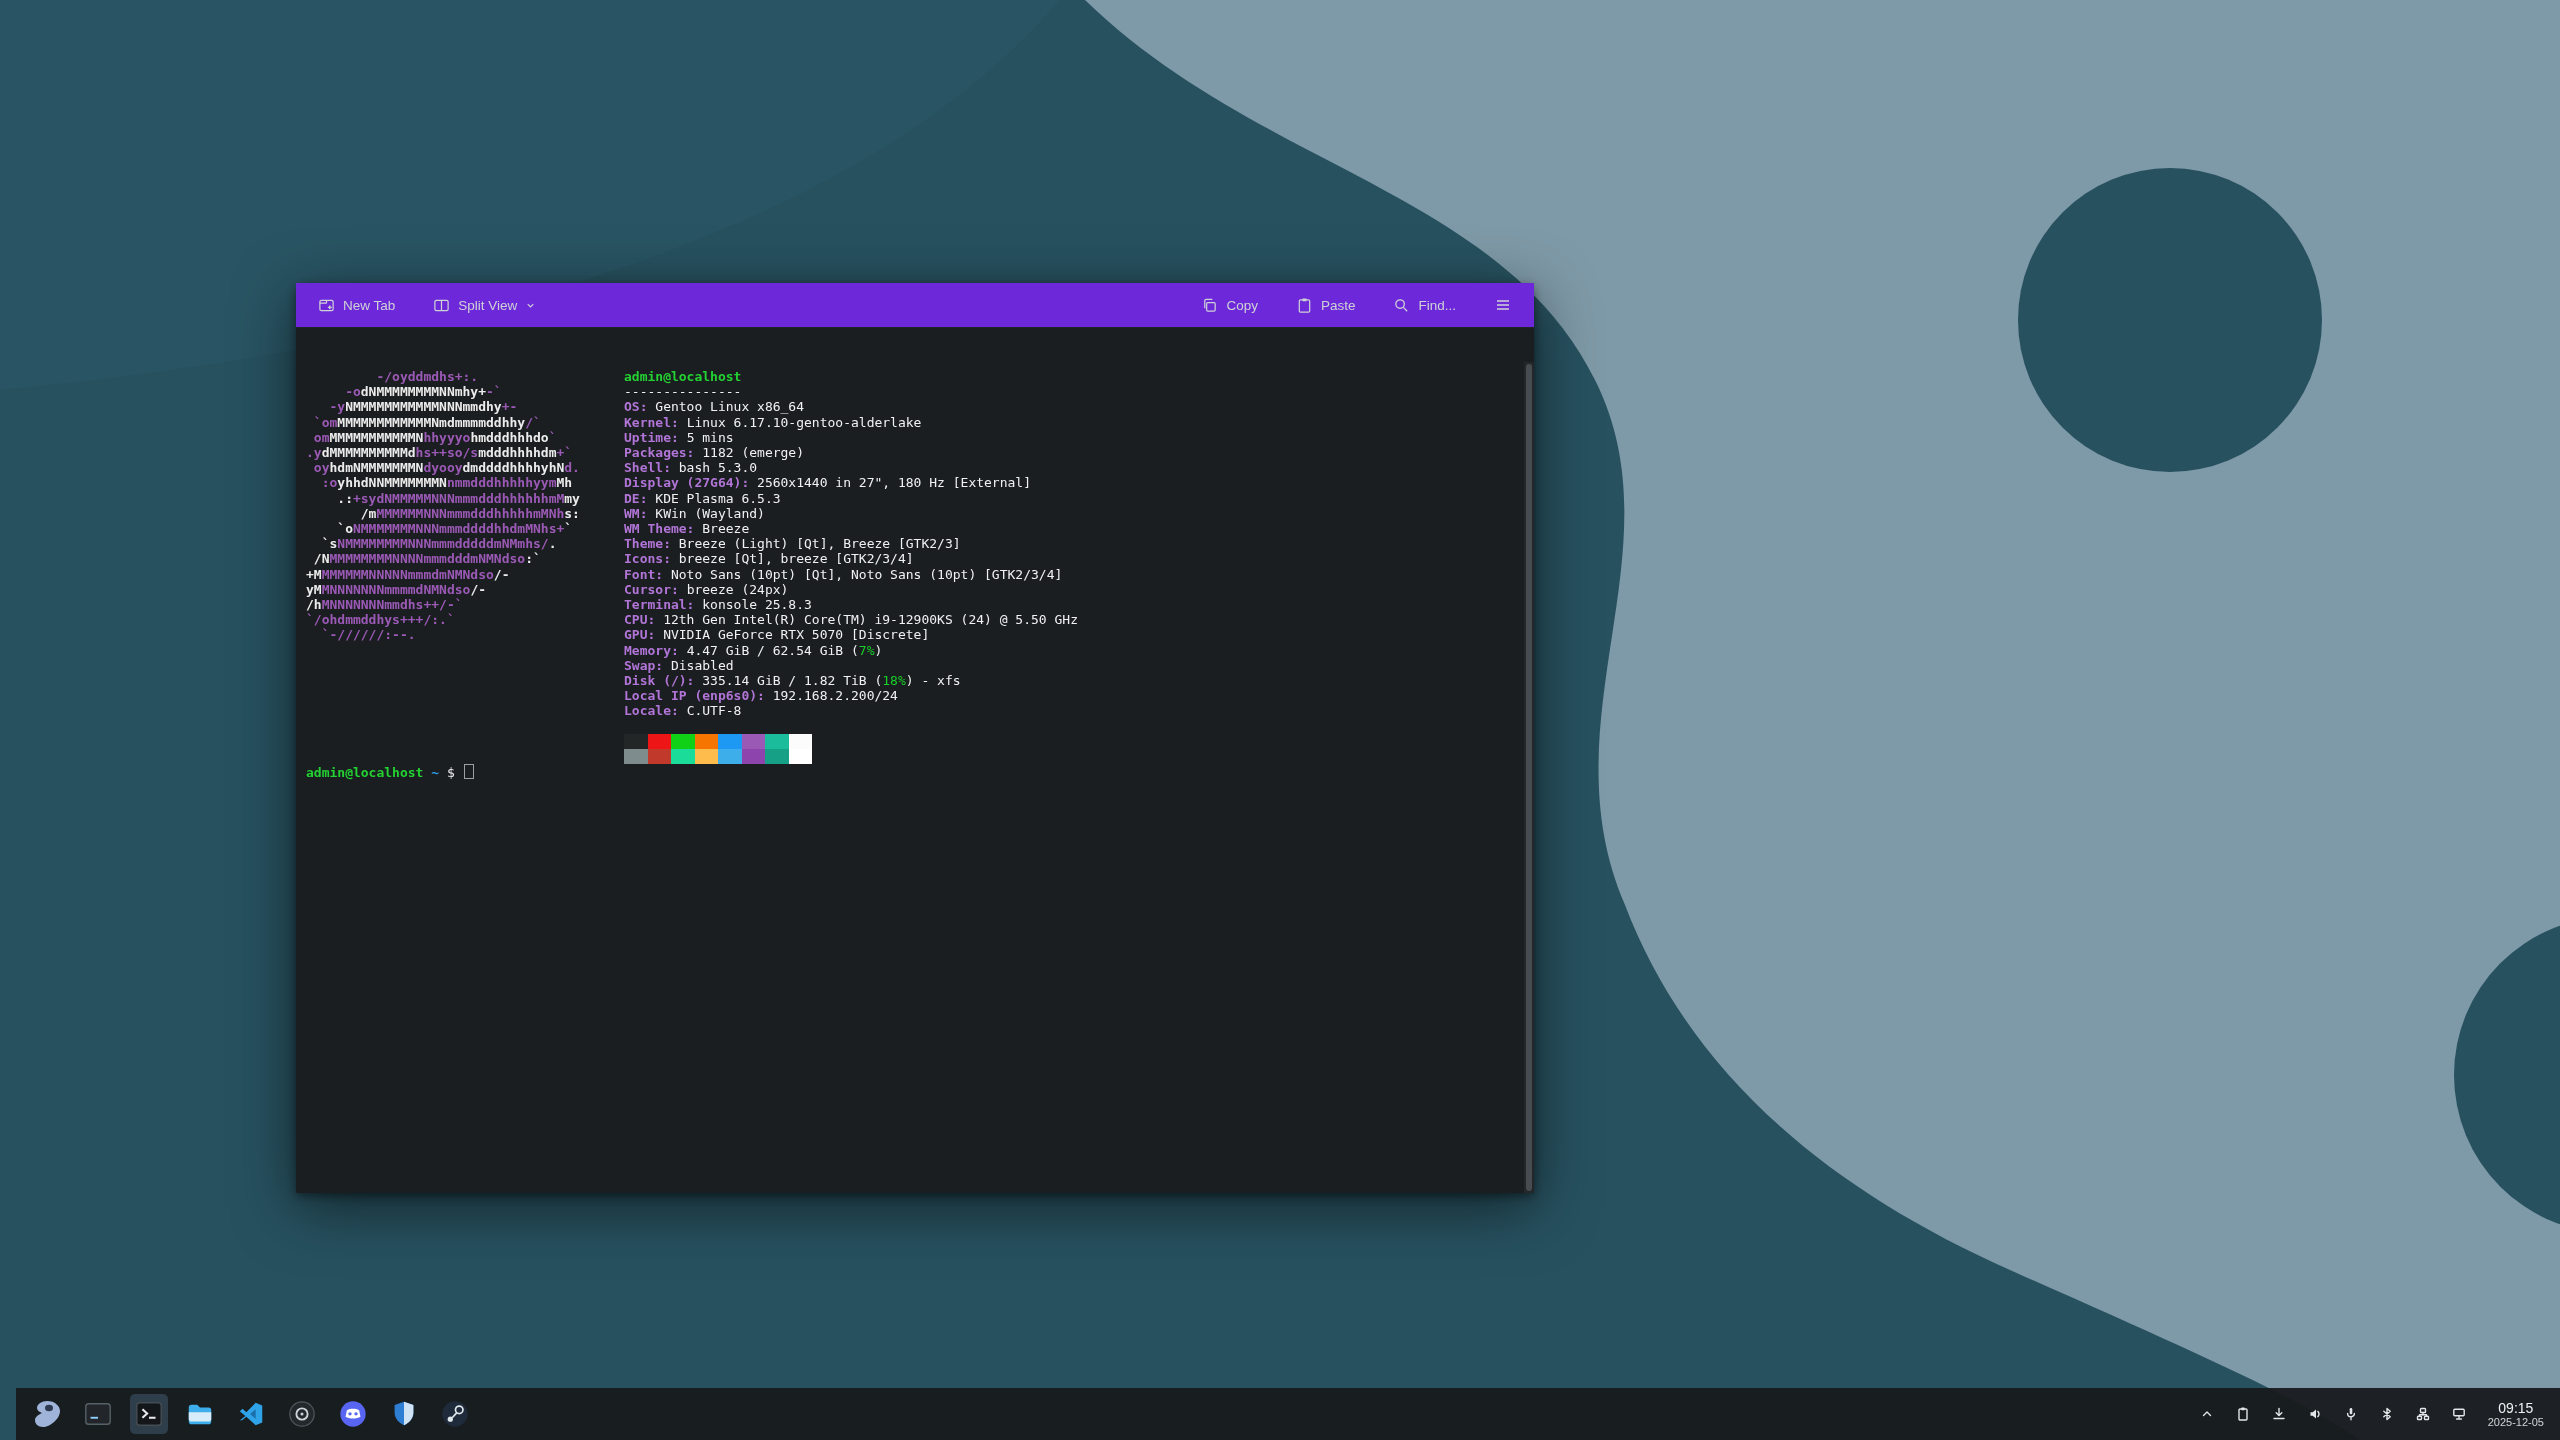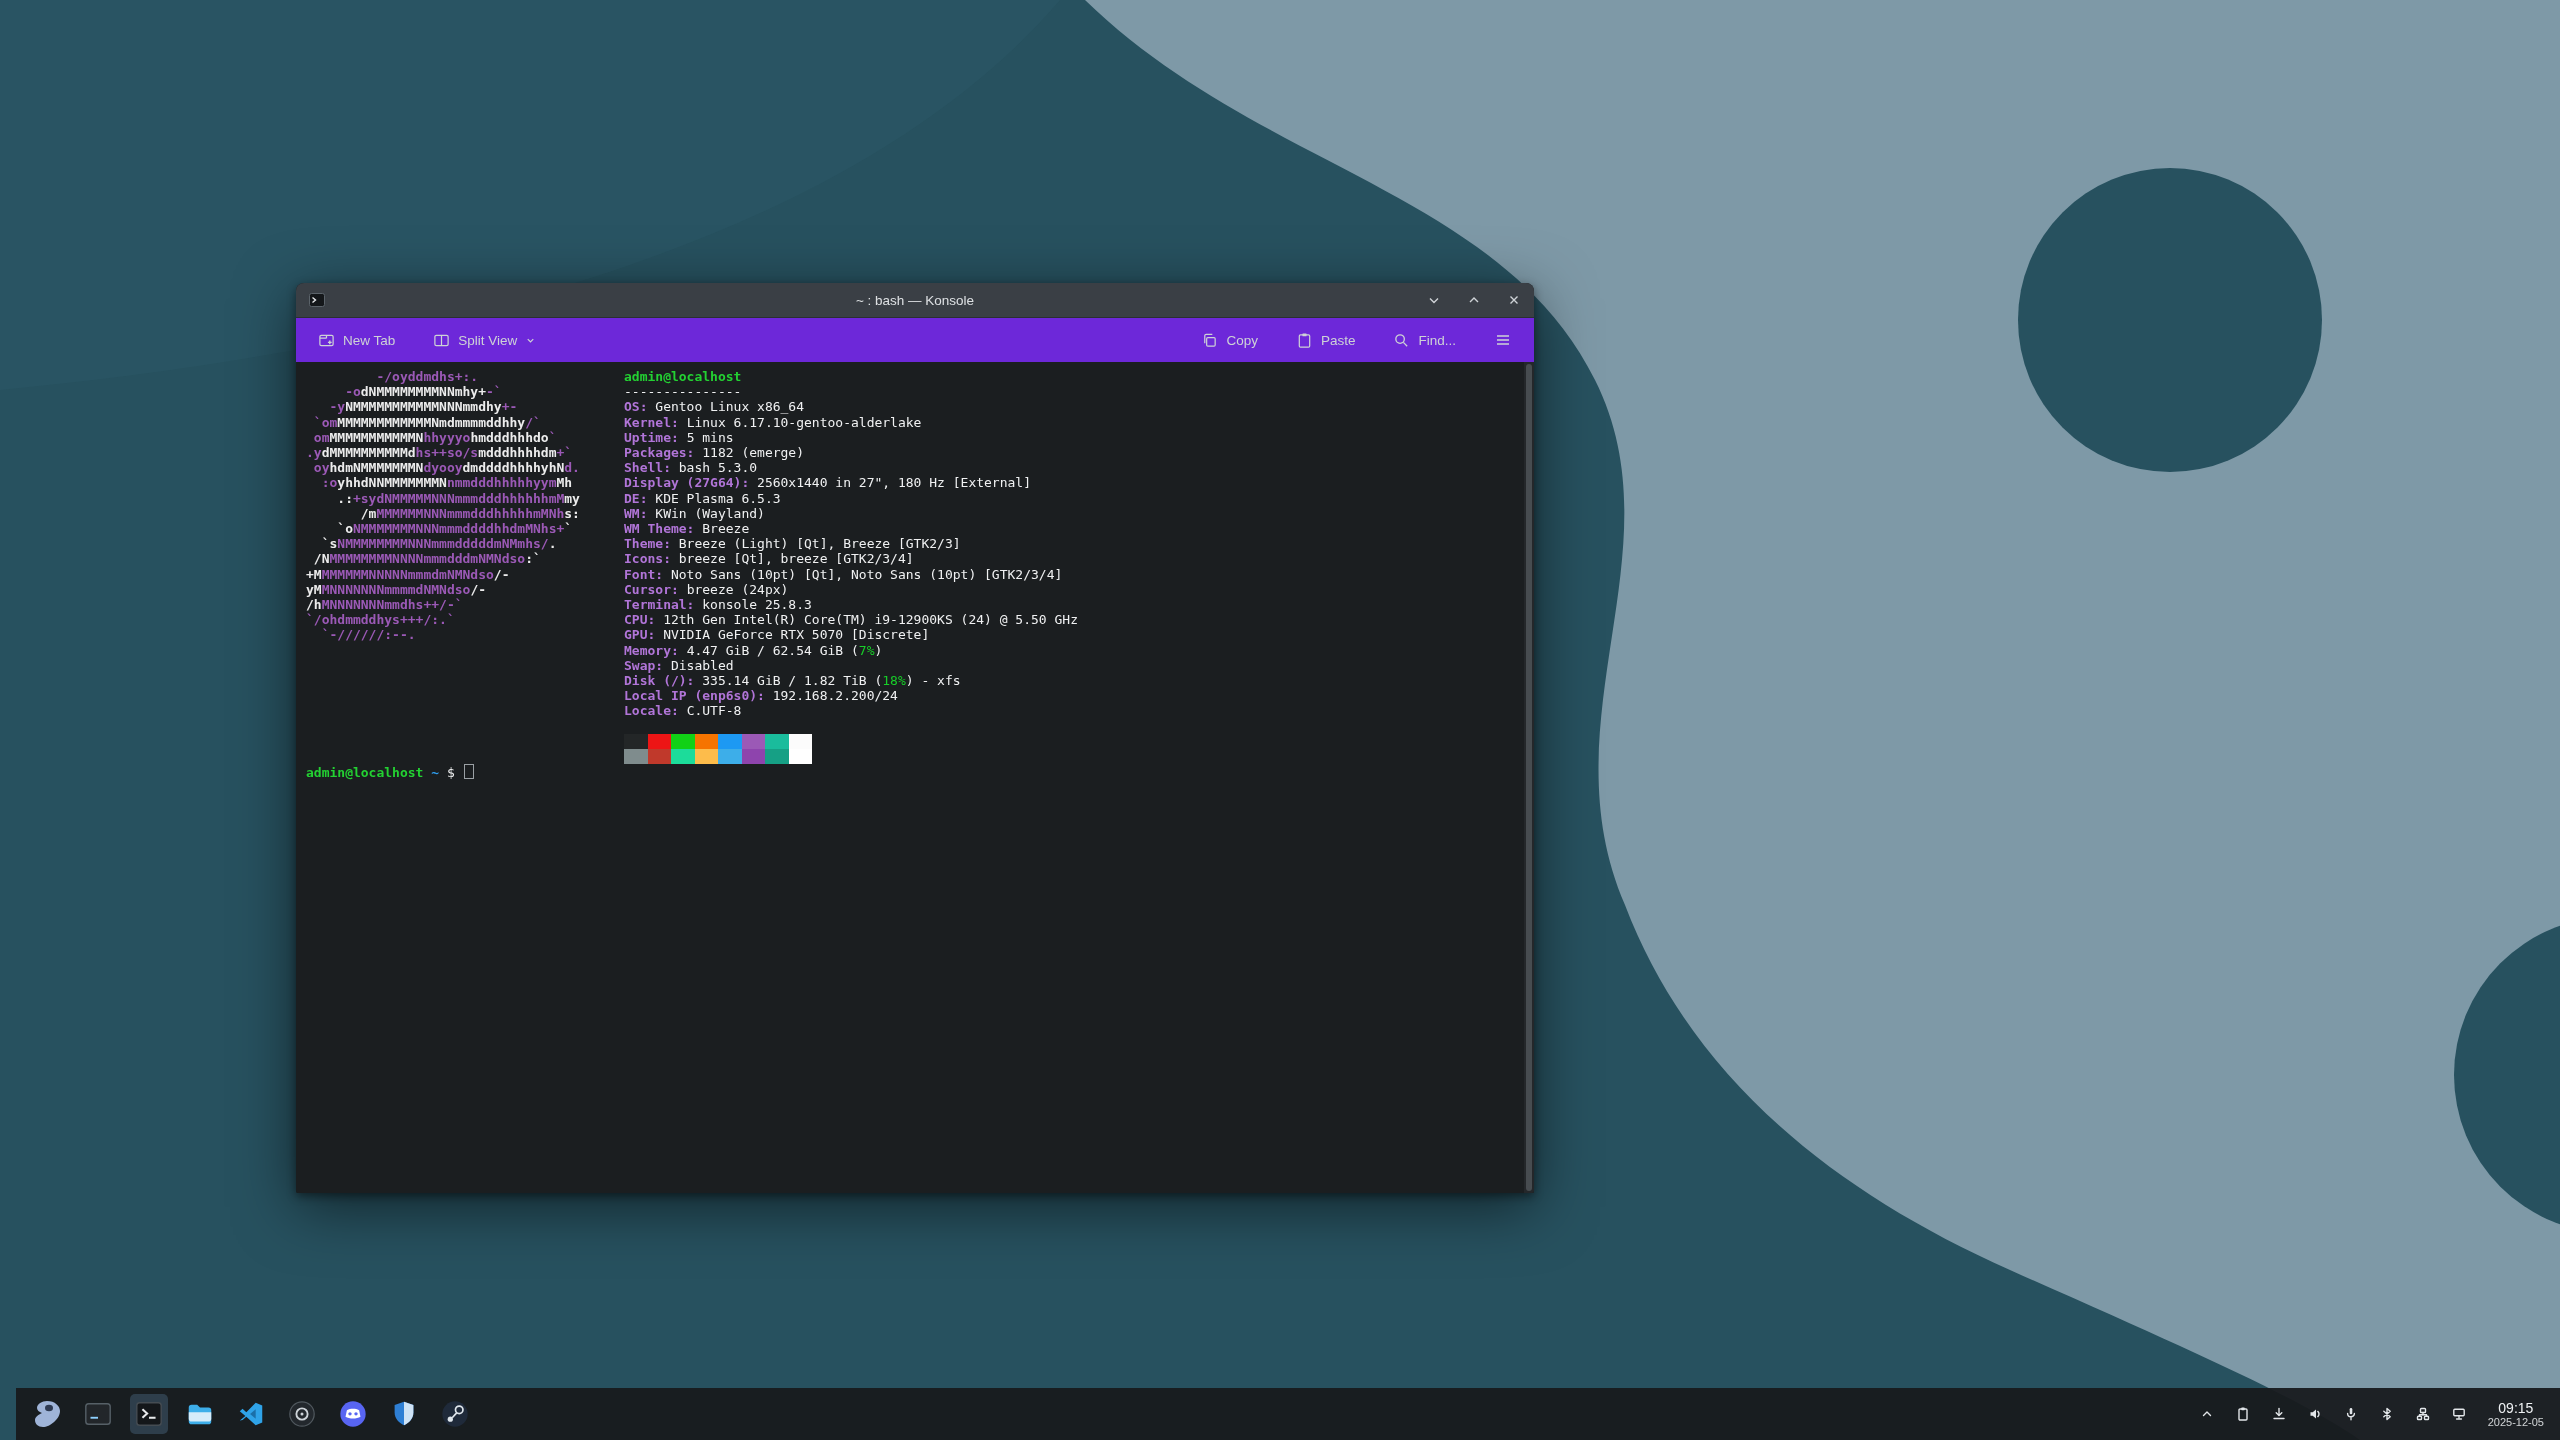--- a/index.html
+++ b/index.html
@@ -84,46 +84,20 @@
     <path d="M0,0 L1060,0 C880,210 520,340 0,390 Z" fill="#2c5968" opacity="0.4"></path>
     <path d="M1085,0 C1260,170 1500,190 1595,380 C1680,550 1545,720 1625,905
              C1690,1075 1830,1190 2010,1270 C2190,1350 2300,1398 2360,1440
              L2560,1440 L2560,0 Z" fill="#7e99a7"></path>
     <circle cx="2170" cy="320" r="152" fill="#27515f"></circle>
     <circle cx="2612" cy="1075" r="158" fill="#27515f"></circle>
   </svg>
 
   <div class="window">
 
-    <div class="titlebar">
-      <span class="win-app-icon">
-        <svg viewBox="0 0 18 18" width="18" height="18">
-          <rect x="1.5" y="2.5" width="15" height="13" rx="2" fill="#14171a" stroke="#5b636a"></rect>
-          <path d="M4.5 6.5l3 2.5-3 2.5" stroke="#e8eaec" stroke-width="1.4" fill="none"></path>
-        </svg>
-      </span>
-      <span class="title">~ : bash — Konsole</span>
-      <span class="win-btns">
-        <button class="win-btn">
-          <svg viewBox="0 0 16 16" width="16" height="16" fill="none" stroke="currentColor" stroke-width="1.4">
-              <path d="M4 6.5l4 4 4-4"></path>
-            </svg>
-        </button>
-        <button class="win-btn">
-          <svg viewBox="0 0 16 16" width="16" height="16" fill="none" stroke="currentColor" stroke-width="1.4">
-              <path d="M4 10l4-4 4 4"></path>
-            </svg>
-        </button>
-        <button class="win-btn">
-          <svg viewBox="0 0 16 16" width="16" height="16" fill="none" stroke="currentColor" stroke-width="1.4">
-              <path d="M4.5 4.5l7 7M11.5 4.5l-7 7"></path>
-            </svg>
-        </button>
-      </span>
-    </div>
 
     <div class="toolbar">
       <button class="tb-btn">
         <svg viewBox="0 0 18 18" width="17" height="17" fill="none" stroke="currentColor" stroke-width="1.3">
             <rect x="2" y="3.5" width="14" height="11" rx="1.5"></rect>
             <path d="M2 6.5h7M9 3.5v3"></path>
             <path d="M12.5 9v4M10.5 11h4" stroke-width="1.5"></path>
           </svg>
         <span>New Tab</span>
       </button>

